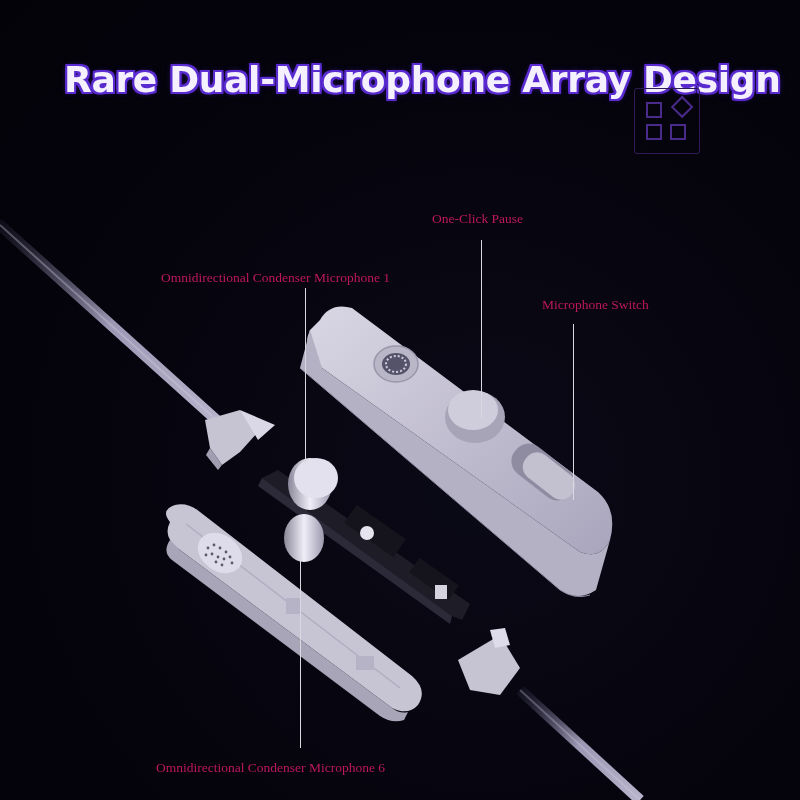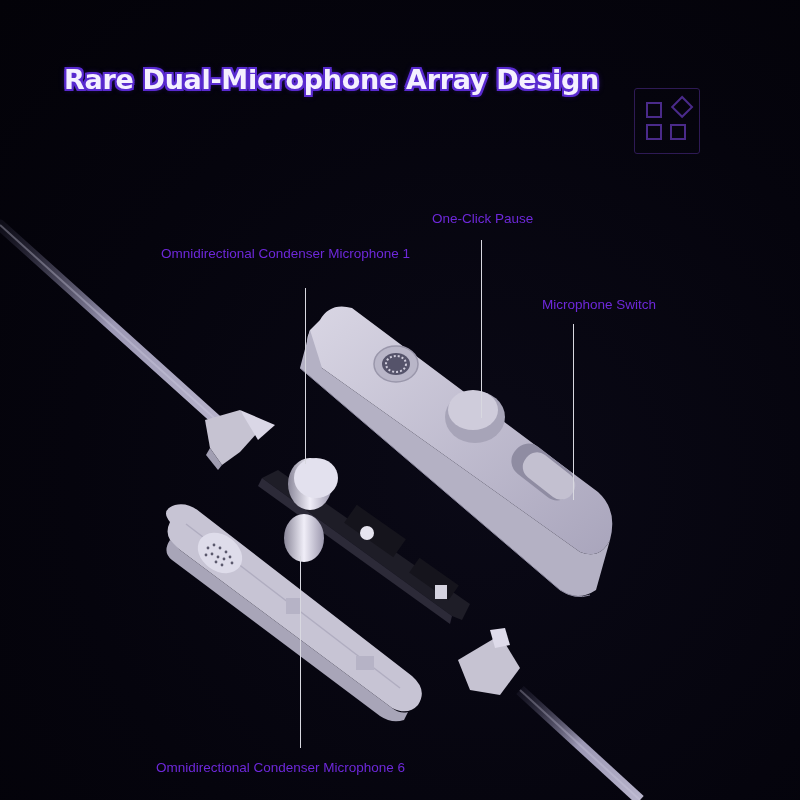--- a/index.html
+++ b/index.html
@@ -4,34 +4,34 @@
 <style>
   html, body { margin:0; padding:0; }
   body {
     width:800px; height:800px; overflow:hidden; position:relative;
     background: radial-gradient(ellipse at 60% 60%, #0a0916 0%, #05040d 60%, #030208 100%);
     font-family: "DejaVu Sans", sans-serif;
   }
   .headline {
     position:absolute; left:64px; top:62px; margin:0;
     font-family:"DejaVu Sans", sans-serif; font-weight:bold;
-    font-size:27px; line-height:36px; color:#f4f0ff; letter-spacing:-0.3px;
+    font-size:36px; line-height:36px; color:#f4f0ff; letter-spacing:-0.3px;
     text-shadow:
       -2px -2px 0 #5a2bd0, 2px -2px 0 #5a2bd0, -2px 2px 0 #5a2bd0, 2px 2px 0 #5a2bd0,
       0 -2px 0 #5a2bd0, 0 2px 0 #5a2bd0, -2px 0 0 #5a2bd0, 2px 0 0 #5a2bd0,
       0 0 6px #3a1a9a;
   }
   .headline span { display:block; }
   .logo-box {
     position:absolute; left:634px; top:88px; width:64px; height:64px;
     border:1.5px solid #2e1a55; border-radius:3px;
   }
   .label {
-    position:absolute; color:#6d28d9; font-size:13.5px;
-    font-family:Liberation Sans, sans-serif; white-space:nowrap;
+    position:absolute; color:#be185d; font-size:13.5px;
+    font-family:Liberation Serif, serif; white-space:nowrap;
   }
   .leader { position:absolute; width:1px; background:#d8d8e0; }
   svg.scene { position:absolute; left:0; top:0; }
 </style>
 </head>
 <body>
 
 <h1 class="headline">
   <span>Rare Dual-Microphone Array Design</span>
 </h1>
@@ -133,20 +133,20 @@
   </g>
   <g>
     <line x1="520" y1="690" x2="640" y2="800" stroke="url(#cable)" stroke-width="11"></line>
     <line x1="520" y1="690" x2="640" y2="800" stroke="#d4d0e4" stroke-opacity="0.3" stroke-width="2"></line>
   </g>
 </svg>
 
 <div class="label" style="left:432px; top:211px;">One-Click Pause</div>
 <div class="leader" style="left:481px; top:240px; height:178px;"></div>
 
-<div class="label" style="left:161px; top:246px;">Omnidirectional Condenser Microphone 1</div>
+<div class="label" style="left:161px; top:270px;">Omnidirectional Condenser Microphone 1</div>
 <div class="leader" style="left:305px; top:288px; height:176px;"></div>
 
 <div class="label" style="left:542px; top:297px;">Microphone Switch</div>
 <div class="leader" style="left:573px; top:324px; height:176px;"></div>
 
 <div class="leader" style="left:300px; top:556px; height:192px;"></div>
 <div class="label" style="left:156px; top:760px;">Omnidirectional Condenser Microphone 6</div>
 
 </body></html>

